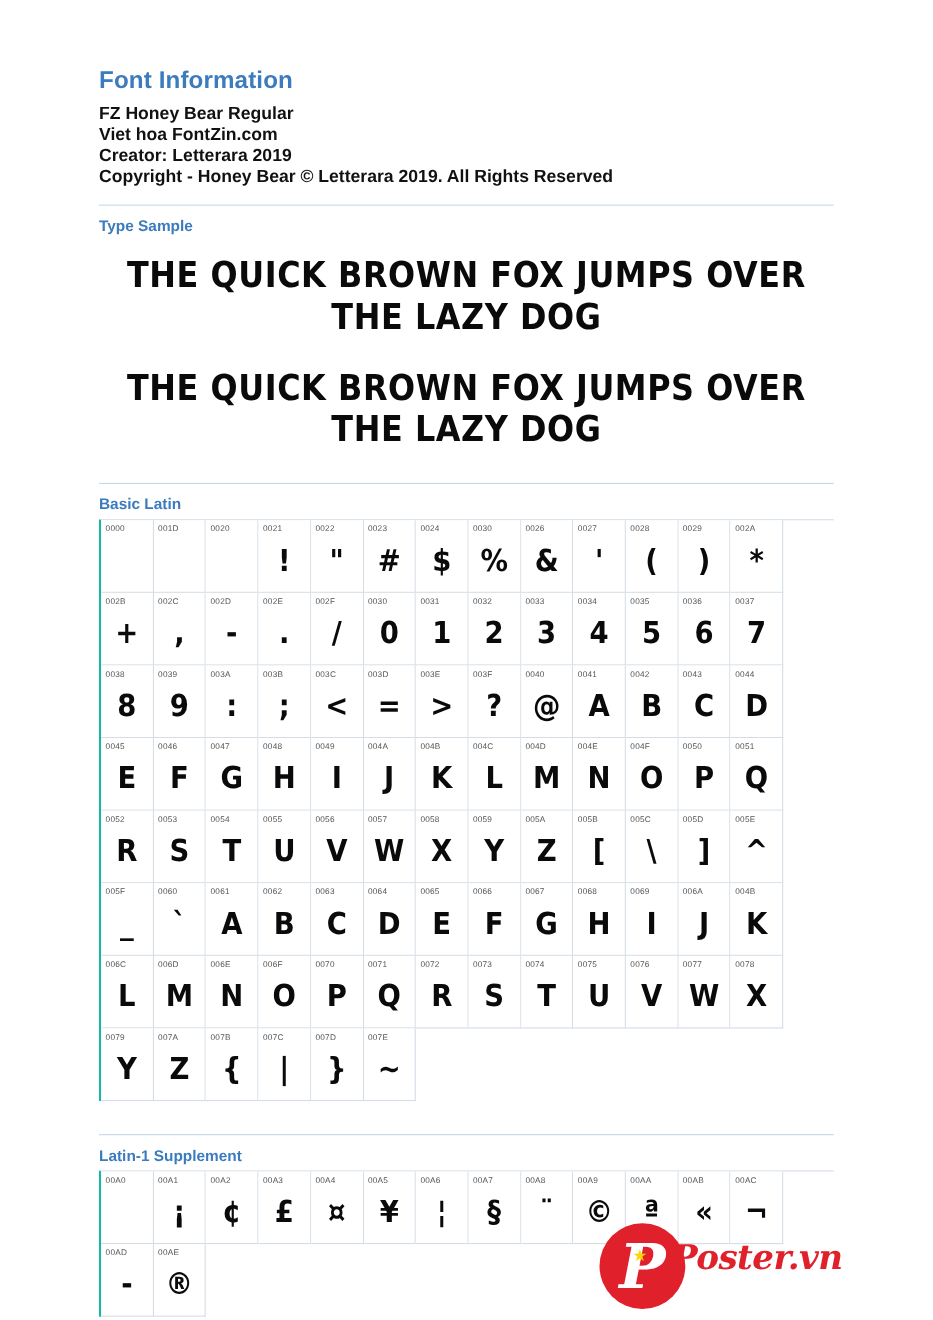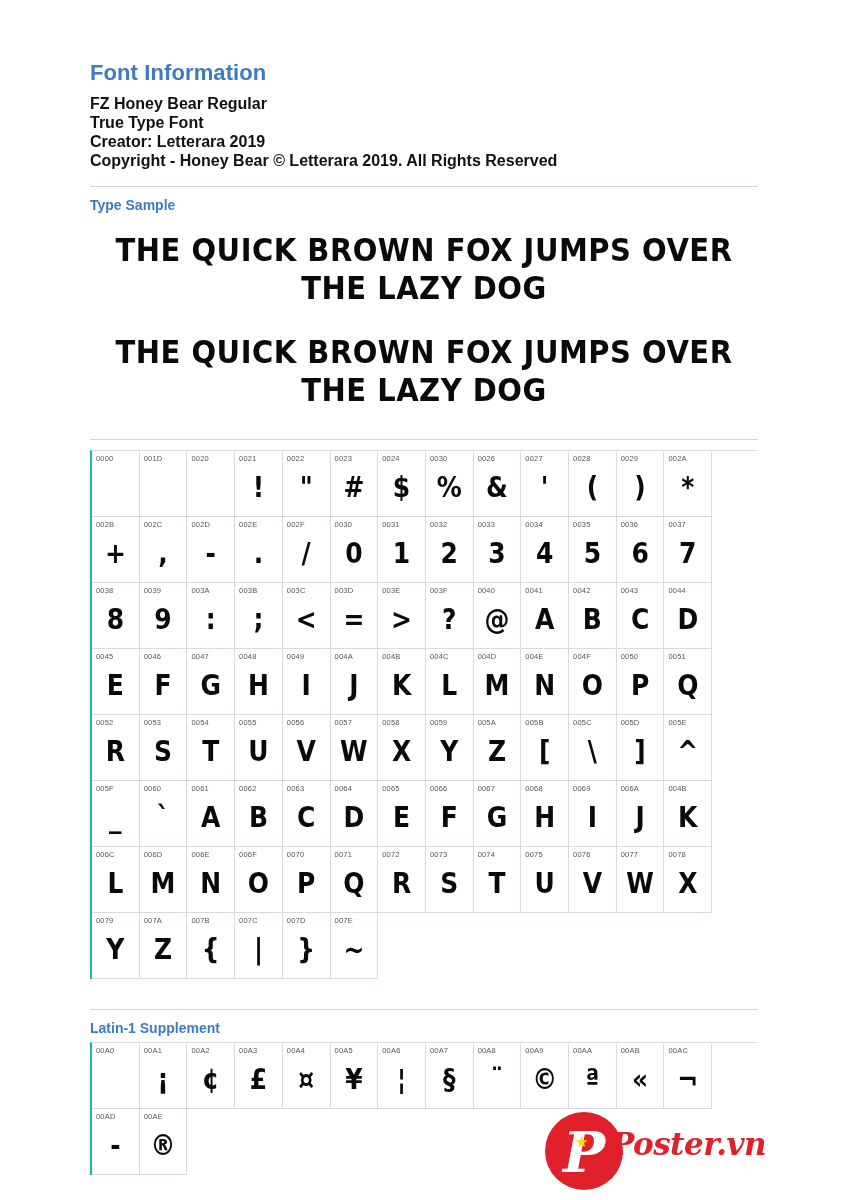--- a/index.html
+++ b/index.html
@@ -168,34 +168,35 @@
 </head>
 <body>
 
 <div class="page">
   <div class="content">
 
     <h1 class="title">Font Information</h1>
 
     <div>
       <p class="meta-line">FZ Honey Bear Regular</p>
-      <p class="meta-line">True Type Font</p>
+      <p class="meta-line">Viet hoa FontZin.com</p>
       <p class="meta-line">Creator: Letterara 2019</p>
       <p class="meta-line">Copyright - Honey Bear © Letterara 2019. All Rights Reserved</p>
     </div>
 
     <hr class="section-rule">
     <h2 class="section-head">Type Sample</h2>
 
     <div class="sample-block">
       <div class="sample-text">THE QUICK BROWN FOX JUMPS OVER THE LAZY DOG</div>
       <div class="sample-text second">THE QUICK BROWN FOX JUMPS OVER THE LAZY DOG</div>
     </div>
 
     <hr class="section-rule">
+    <h2 class="section-head">Basic Latin</h2>
 
     <div class="grid" id="grid-basic-latin">
         <div class="cell">
           <div class="code">0000</div>
           <div class="glyph"></div>
         </div>
         <div class="cell">
           <div class="code">001D</div>
           <div class="glyph"></div>
         </div>

